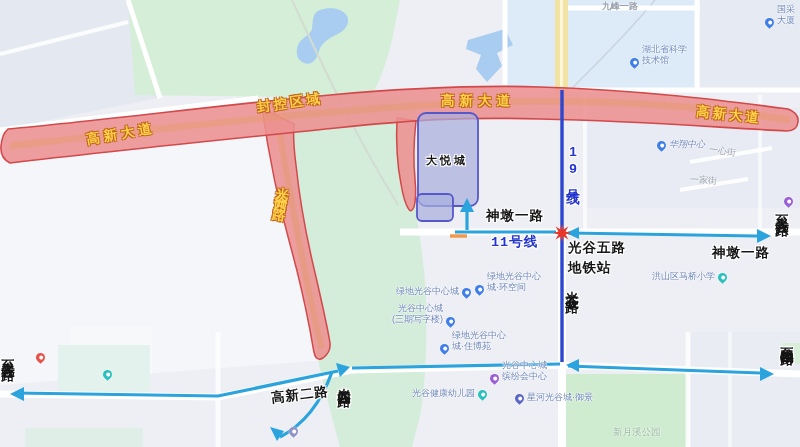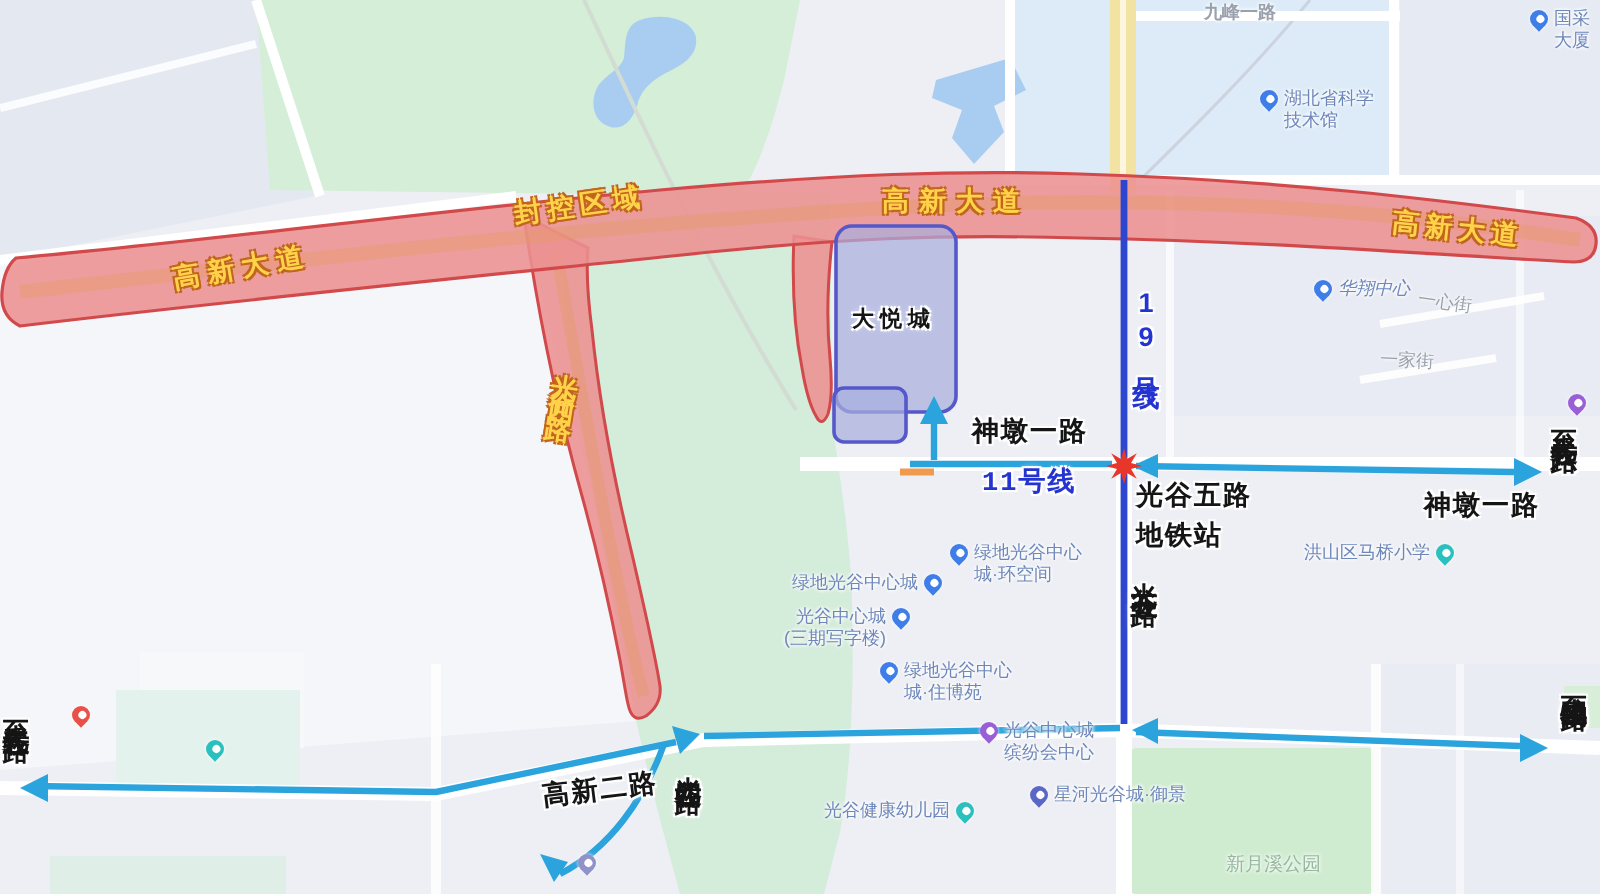--- a/index.html
+++ b/index.html
@@ -15,21 +15,21 @@
     text-shadow:-1px -1px 0 #fff,1px -1px 0 #fff,-1px 1px 0 #fff,1px 1px 0 #fff,0 0 3px #fff;
   }
   .v{writing-mode:vertical-rl;text-orientation:upright;line-height:1;letter-spacing:2px;}
   .zone{
     color:#ffd24a;letter-spacing:3px;
     text-shadow:-1px -1px 0 #c2661d,1px -1px 0 #c2661d,-1px 1px 0 #c2661d,1px 1px 0 #c2661d;
   }
   .blue{color:#2434d0;}
   .big{font-size:11px;letter-spacing:3px;}
   .poi{
-    position:absolute;display:flex;gap:3px;align-items:flex-start;
+    position:absolute;display:flex;gap:3px;align-items:flex-end;
     font-size:9px;color:#6e87bb;line-height:1.25;white-space:pre-line;
     text-shadow:0 0 2px #fff,0 0 2px #fff,0 0 2px #fff;
   }
   .poi.flip{flex-direction:row-reverse;text-align:right;}
   .street{position:absolute;font-size:9px;color:#99a1ad;text-shadow:0 0 2px #fff,0 0 2px #fff;}
   .parklbl{color:#96b89f;font-size:9.5px;}
   .pin{
     display:block;width:9px;height:9px;flex:0 0 auto;margin-top:1px;
     border-radius:50% 50% 50% 0;transform:rotate(-45deg);position:relative;
     box-shadow:0 0 2px rgba(255,255,255,.9);
@@ -187,21 +187,21 @@
   </div>
   <div class="poi" style="left:490px;top:360px;">
     <span class="pin" style="background:#9a5fd6"></span>
     <span>光谷中心城
 缤纷会中心</span>
   </div>
   <div class="poi" style="left:515px;top:392px;">
     <span class="pin" style="background:#5b67c7"></span>
     <span>星河光谷城·御景</span>
   </div>
-  <div class="poi flip" style="left:412px;top:400px;font-family:Liberation Serif, serif;">
+  <div class="poi flip" style="left:412px;top:388px;font-family:Liberation Serif, serif;">
     <span class="pin" style="background:#29c0bd"></span>
     <span>光谷健康幼儿园</span>
   </div>
 
   <span class="pin abs" style="left:36px;top:352px;background:#e85048"></span>
   <span class="pin abs" style="left:103px;top:369px;background:#29c0bd"></span>
   <span class="pin abs" style="left:289px;top:426px;background:#9093c9"></span>
   <span class="pin abs" style="left:784px;top:196px;background:#9a5fd6"></span>
 
   <div class="street" style="left:602px;top:0px;font-weight:bold;">九峰一路</div>

